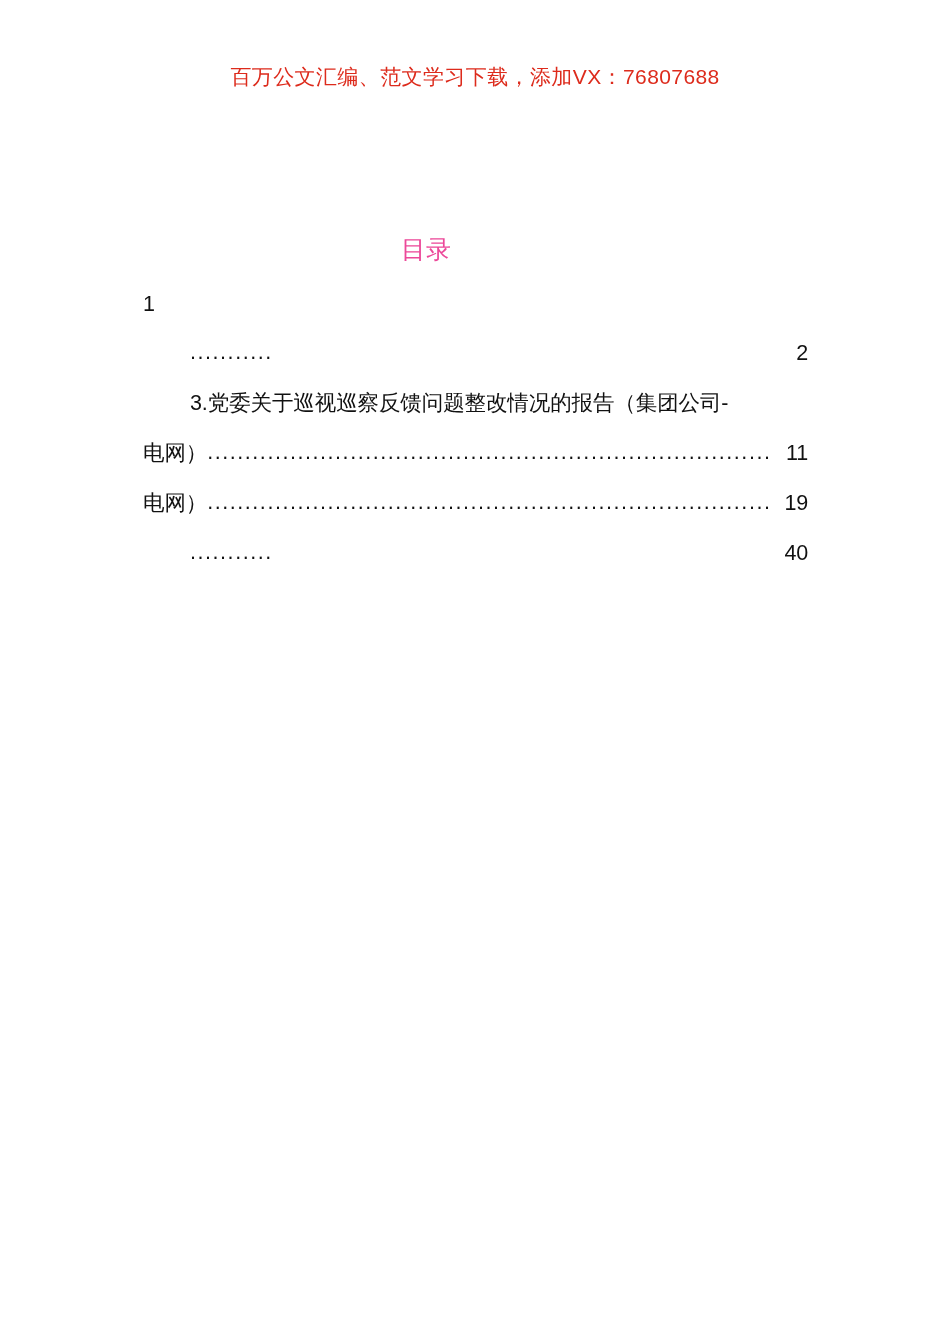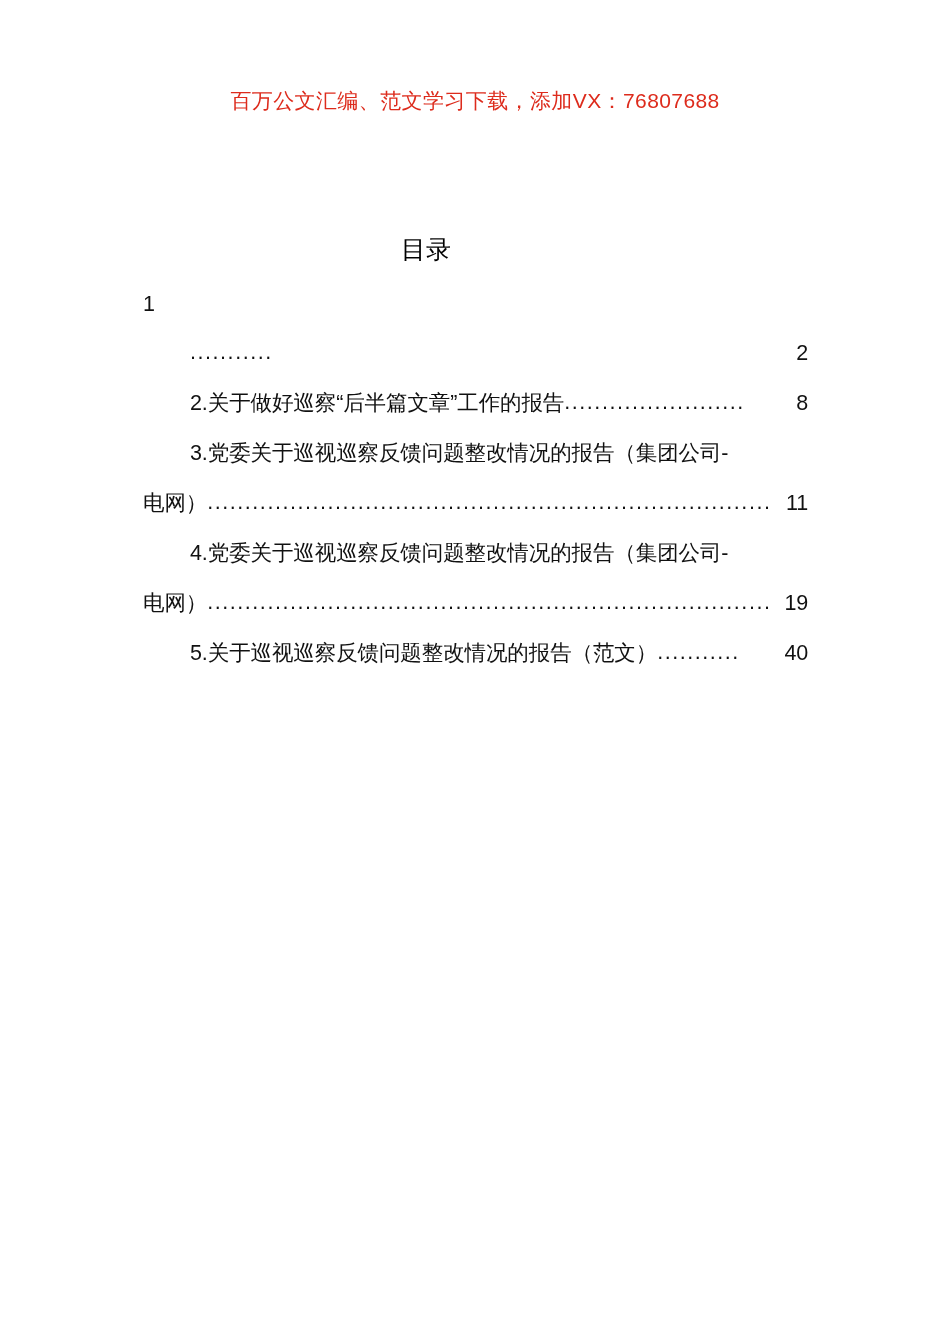--- a/index.html
+++ b/index.html
@@ -24,40 +24,39 @@
     top: 62px;
     left: 0;
     width: 950px;
     text-align: center;
     font-size: 21px;
     line-height: 30px;
     letter-spacing: 0.4px;
     color: #DD2B1C;
     white-space: nowrap;
     font-weight: 400;
-    margin-top: 24px;
   }
 
   
   .doc-body {
     position: absolute;
     top: 0;
     left: 0;
     width: 950px;
   }
 
   .toc-title {
     position: absolute;
     top: 233px;
     left: 0;
     width: 852px;
     text-align: center;
     font-size: 25px;
     line-height: 32px;
-    color: #000000;
+    color: #ec4899;
     font-weight: 400;
   }
 
   .toc-list {
     position: absolute;
     top: 280px;
     left: 143px;
     width: 665px;
   }
 
@@ -122,40 +121,31 @@
   <div class="toc-list">
 
   <div class="toc-line numeral-only">
         <span class="toc-text">1</span>
       </div>
       <div class="toc-line indented">
         <span class="toc-leader">...........</span>
         <span class="toc-page">2</span>
       </div>
       <div class="toc-line indented">
-        <span class="toc-text">2.关于做好巡察“后半篇文章”工作的报告</span>
-        <span class="toc-leader">........................</span>
-        <span class="toc-page">8</span>
-      </div>
-      <div class="toc-line indented">
         <span class="toc-text">3.党委关于巡视巡察反馈问题整改情况的报告（集团公司-</span>
       </div>
       <div class="toc-line hanging">
         <span class="toc-text">电网）</span>
         <span class="toc-leader">...........................................................................</span>
         <span class="toc-page">11</span>
       </div>
-      <div class="toc-line indented">
-        <span class="toc-text">4.党委关于巡视巡察反馈问题整改情况的报告（集团公司-</span>
-      </div>
       <div class="toc-line hanging">
         <span class="toc-text">电网）</span>
         <span class="toc-leader">...........................................................................</span>
         <span class="toc-page">19</span>
       </div>
       <div class="toc-line indented">
-        <span class="toc-text">5.关于巡视巡察反馈问题整改情况的报告（范文）</span>
         <span class="toc-leader">...........</span>
         <span class="toc-page">40</span>
       </div>
     </div>
 
 </div>
 
 </body></html>

